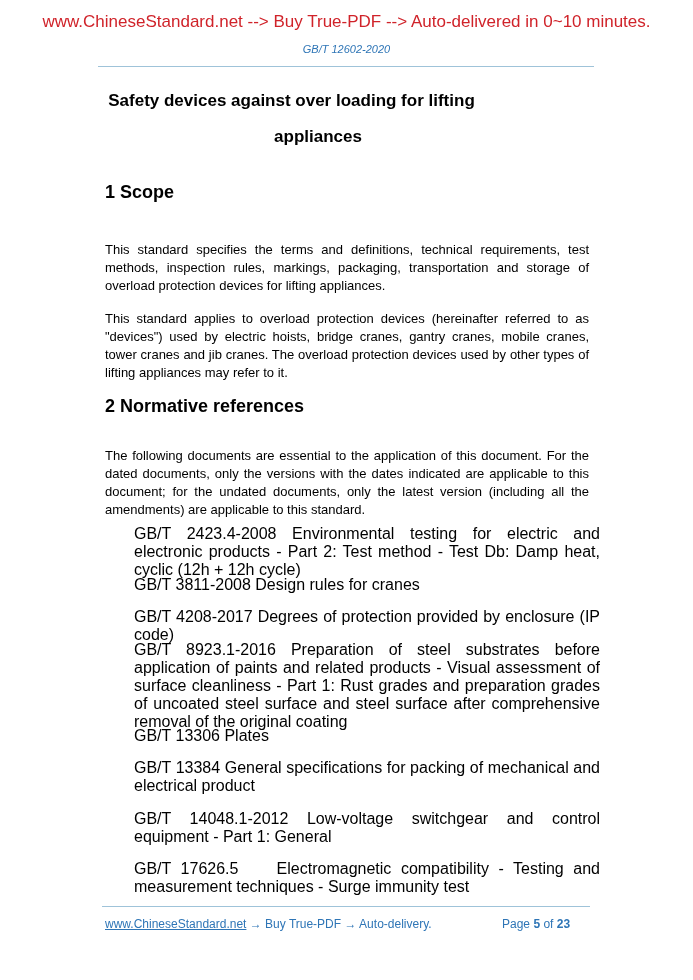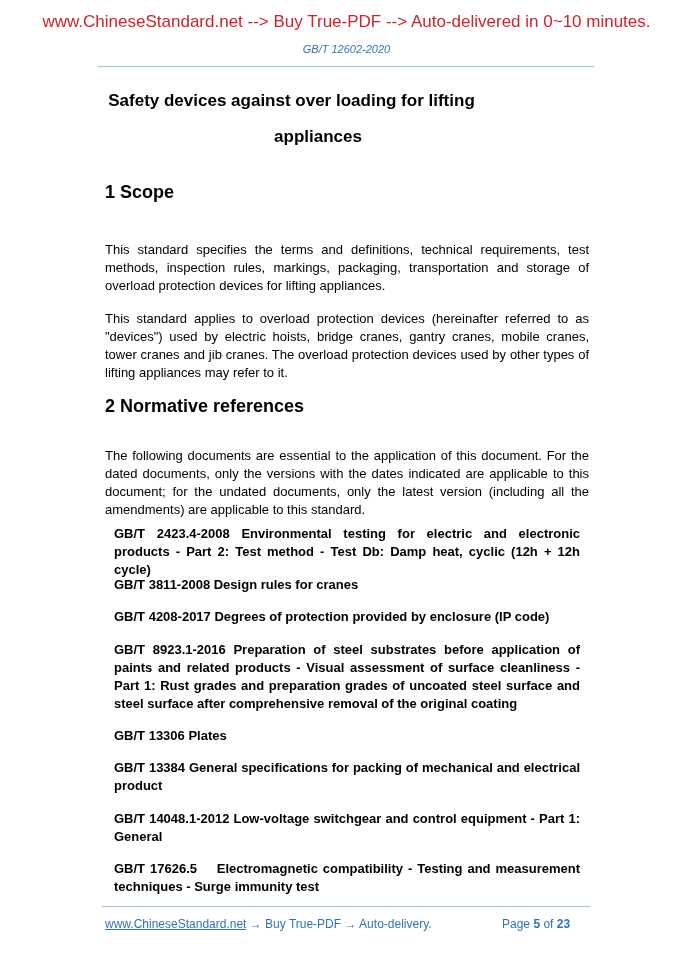--- a/index.html
+++ b/index.html
@@ -4,21 +4,21 @@
 <style>
   html, body { margin: 0; padding: 0; background: #ffffff; }
   body { width: 693px; height: 980px; position: relative; overflow: hidden; font-family: "Liberation Sans", sans-serif; color: #000; }
   .banner { position: absolute; top: 12px; left: 0; width: 693px; text-align: center; color: #d0232a; font-size: 17px; }
   .doccode { position: absolute; top: 43px; left: 0; width: 693px; text-align: center; color: #2e75b6; font-size: 11px; font-style: italic; }
   .hr-top { position: absolute; top: 66px; left: 98px; width: 496px; height: 1px; background: #9fc3d9; }
   .title1 { position: absolute; top: 91px; left: 0; width: 583px; text-align: center; font-weight: bold; font-size: 17px; }
   .title2 { position: absolute; top: 127px; left: 0; width: 636px; text-align: center; font-weight: bold; font-size: 17px; }
   .h1 { position: absolute; left: 105px; font-weight: bold; font-size: 18px; }
   .para { position: absolute; left: 105px; width: 484px; font-size: 13px; line-height: 18px; text-align: justify; margin-top: 8px; }
-  .ref { position: absolute; left: 114px; width: 466px; font-size: 13px; line-height: 18px; text-align: justify; font-weight: bold; }
+  .ref { position: absolute; left: 134px; width: 466px; font-size: 16px; line-height: 18px; text-align: justify; }
   .hr-bot { position: absolute; top: 906px; left: 102px; width: 488px; height: 1px; background: #9fc3d9; }
   .footer-left { position: absolute; top: 917px; left: 105px; font-size: 12px; color: #2e75b6; }
   .footer-left a { color: #2e75b6; text-decoration: underline; }
   .footer-right { position: absolute; top: 917px; left: 502px; font-size: 12px; color: #2e75b6; }
   .footer-right b { font-weight: bold; }
 </style>
 </head>
 <body>
 
 <div class="banner">www.ChineseStandard.net --&gt; Buy True-PDF --&gt; Auto-delivered in 0~10 minutes.</div>

